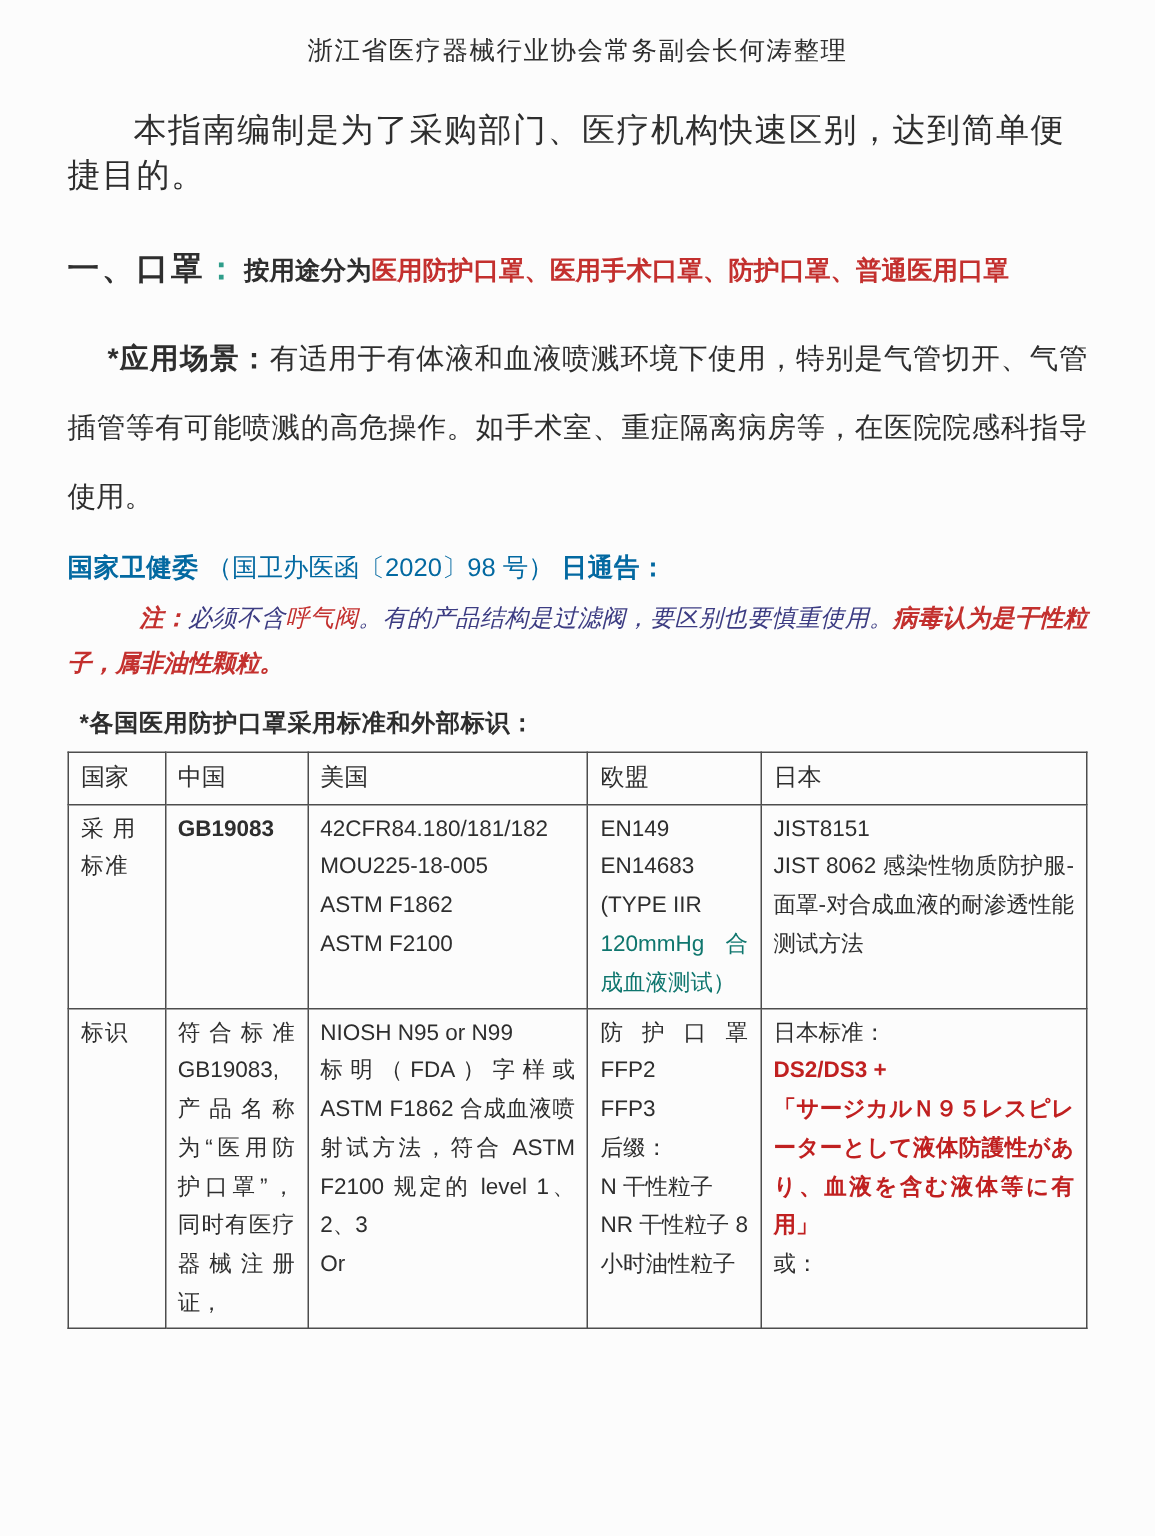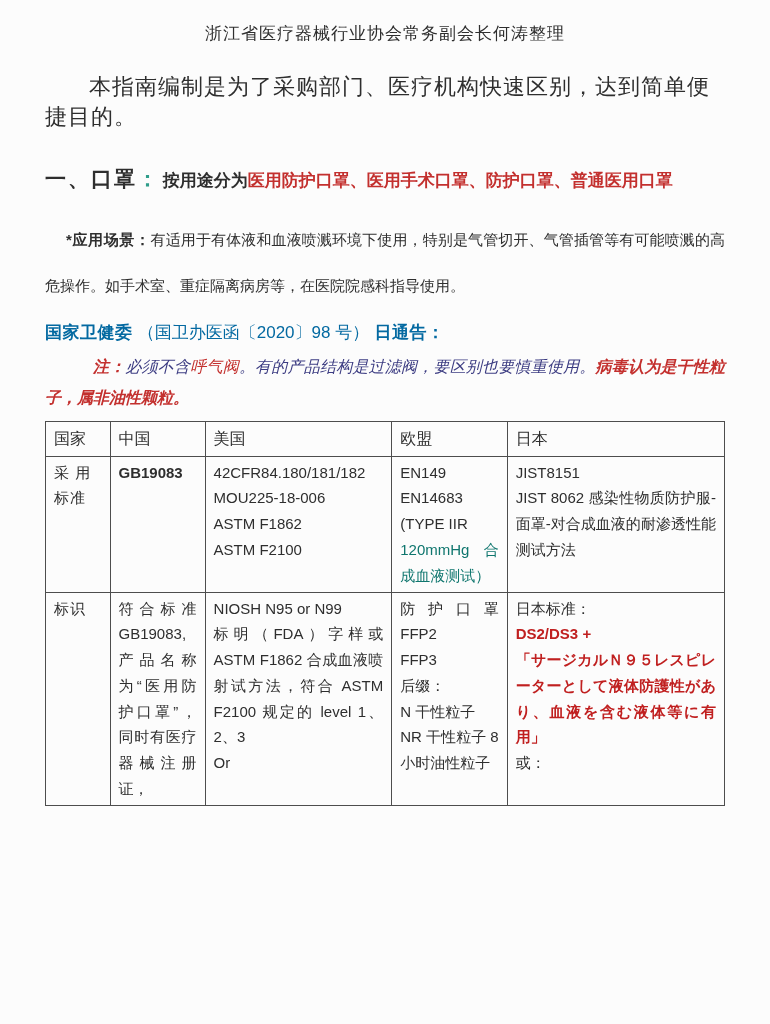--- a/index.html
+++ b/index.html
@@ -18,21 +18,21 @@
   .section-h{
     margin:33px 0 0;font-size:17px;font-weight:normal;
   }
   .h-num{font-size:21px;font-weight:bold;letter-spacing:2px;}
   .h-colon{font-size:21px;font-weight:bold;color:#2f9d8a;}
   .h-lead{font-size:17px;font-weight:bold;}
   .h-red{font-size:17px;font-weight:bold;color:#c3302e;}
   .item1{margin:34px 0 0;font-size:17px;}
   .item1 b{font-size:17.5px;}
   .scene{
-    margin:24px 0 0;font-size:15px;line-height:46px;
+    margin:24px 0 0;font-size:19px;line-height:46px;
     text-indent:1.4em;text-align:justify;
   }
   .scene b{letter-spacing:0.5px;}
   .notice{margin:12px 0 0;font-size:17px;color:#0369a1;}
   .notice b{letter-spacing:0.5px;}
   .para{
     margin:14px 0 0;font-size:17px;line-height:46px;
     text-indent:2em;text-align:justify;
   }
   .note{
@@ -71,20 +71,21 @@
   <h1 class="section-h"><span class="h-num">一、口罩</span><span class="h-colon">：</span> <span class="h-lead">按用途分为</span><span class="h-red">医用防护口罩、医用手术口罩、防护口罩、普通医用口罩</span></h1>
 
 
   <p class="scene"><b>*应用场景：</b><span>有适用于有体液和血液喷溅环境下使用，特别是气管切开、气管插管等有可能喷溅的高危操作。如手术室、重症隔离病房等，在医院院感科指导使用。</span></p>
 
   <p class="notice"><b>国家卫健委 </b><span>（国卫办医函〔2020〕98 号）</span><b> 日通告：</b></p>
 
 
   <p class="note"><span class="n-label">注：</span><span class="n-blue">必须不含</span><span class="n-red">呼气阀</span><span class="n-blue">。有的产品结构是过滤阀，要区别也要慎重使用。</span><span class="n-redbold">病毒认为是干性粒子，属非油性颗粒。</span></p>
 
+  <p class="caption">*各国医用防护口罩采用标准和外部标识：</p>
 
   <table>
     <colgroup>
       <col style="width:9.5%">
         <col style="width:14%">
         <col style="width:27.5%">
         <col style="width:17%">
         <col style="width:32%">
     </colgroup>
     <tbody>
@@ -98,21 +99,21 @@
     <tr>
       <td class="label-cell">
             <div class="cl">采 用</div>
             <div class="cl">标准</div>
           </td>
       <td>
             <div class="cl bold">GB19083</div>
           </td>
       <td>
             <div class="cl">42CFR84.180/181/182</div>
-            <div class="cl">MOU225-18-006</div>
+            <div class="cl">MOU225-18-005</div>
             <div class="cl">ASTM F1862</div>
             <div class="cl">ASTM F2100</div>
           </td>
       <td>
             <div class="cl">EN149</div>
             <div class="cl">EN14683</div>
             <div class="cl">(TYPE IIR</div>
             <div class="cl red">120mmHg 合成血液测试）</div>
           </td>
       <td>

